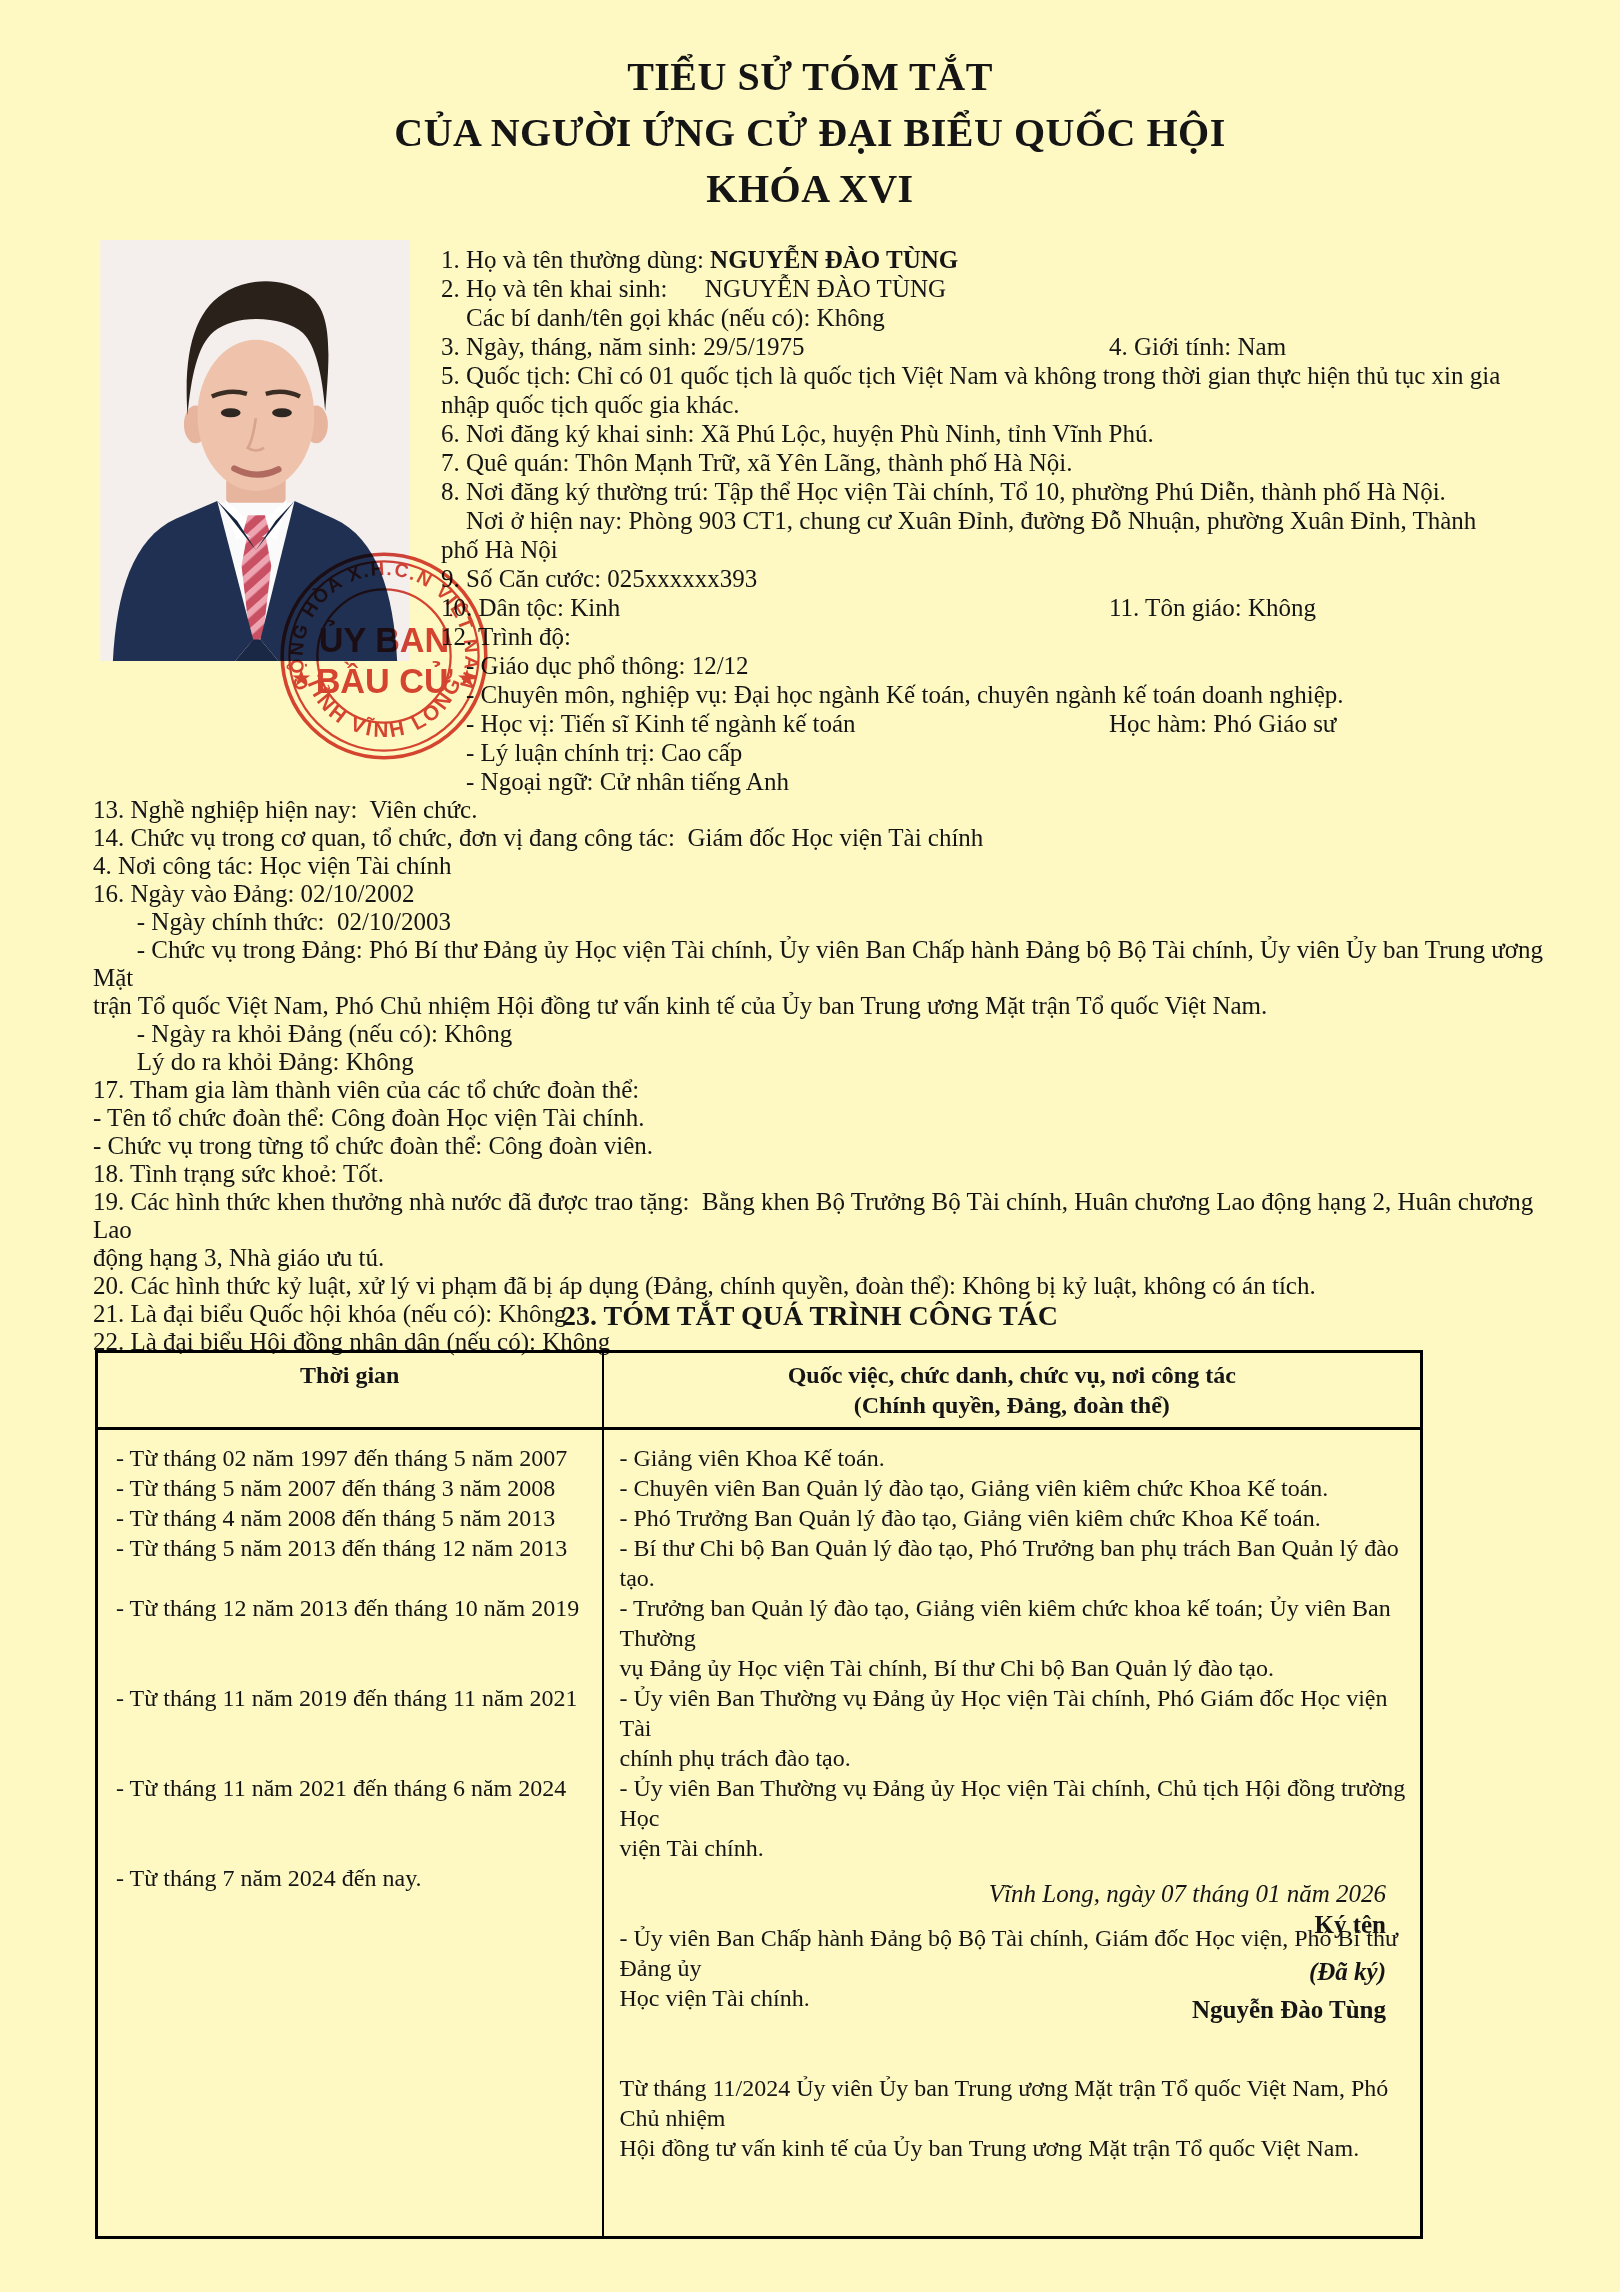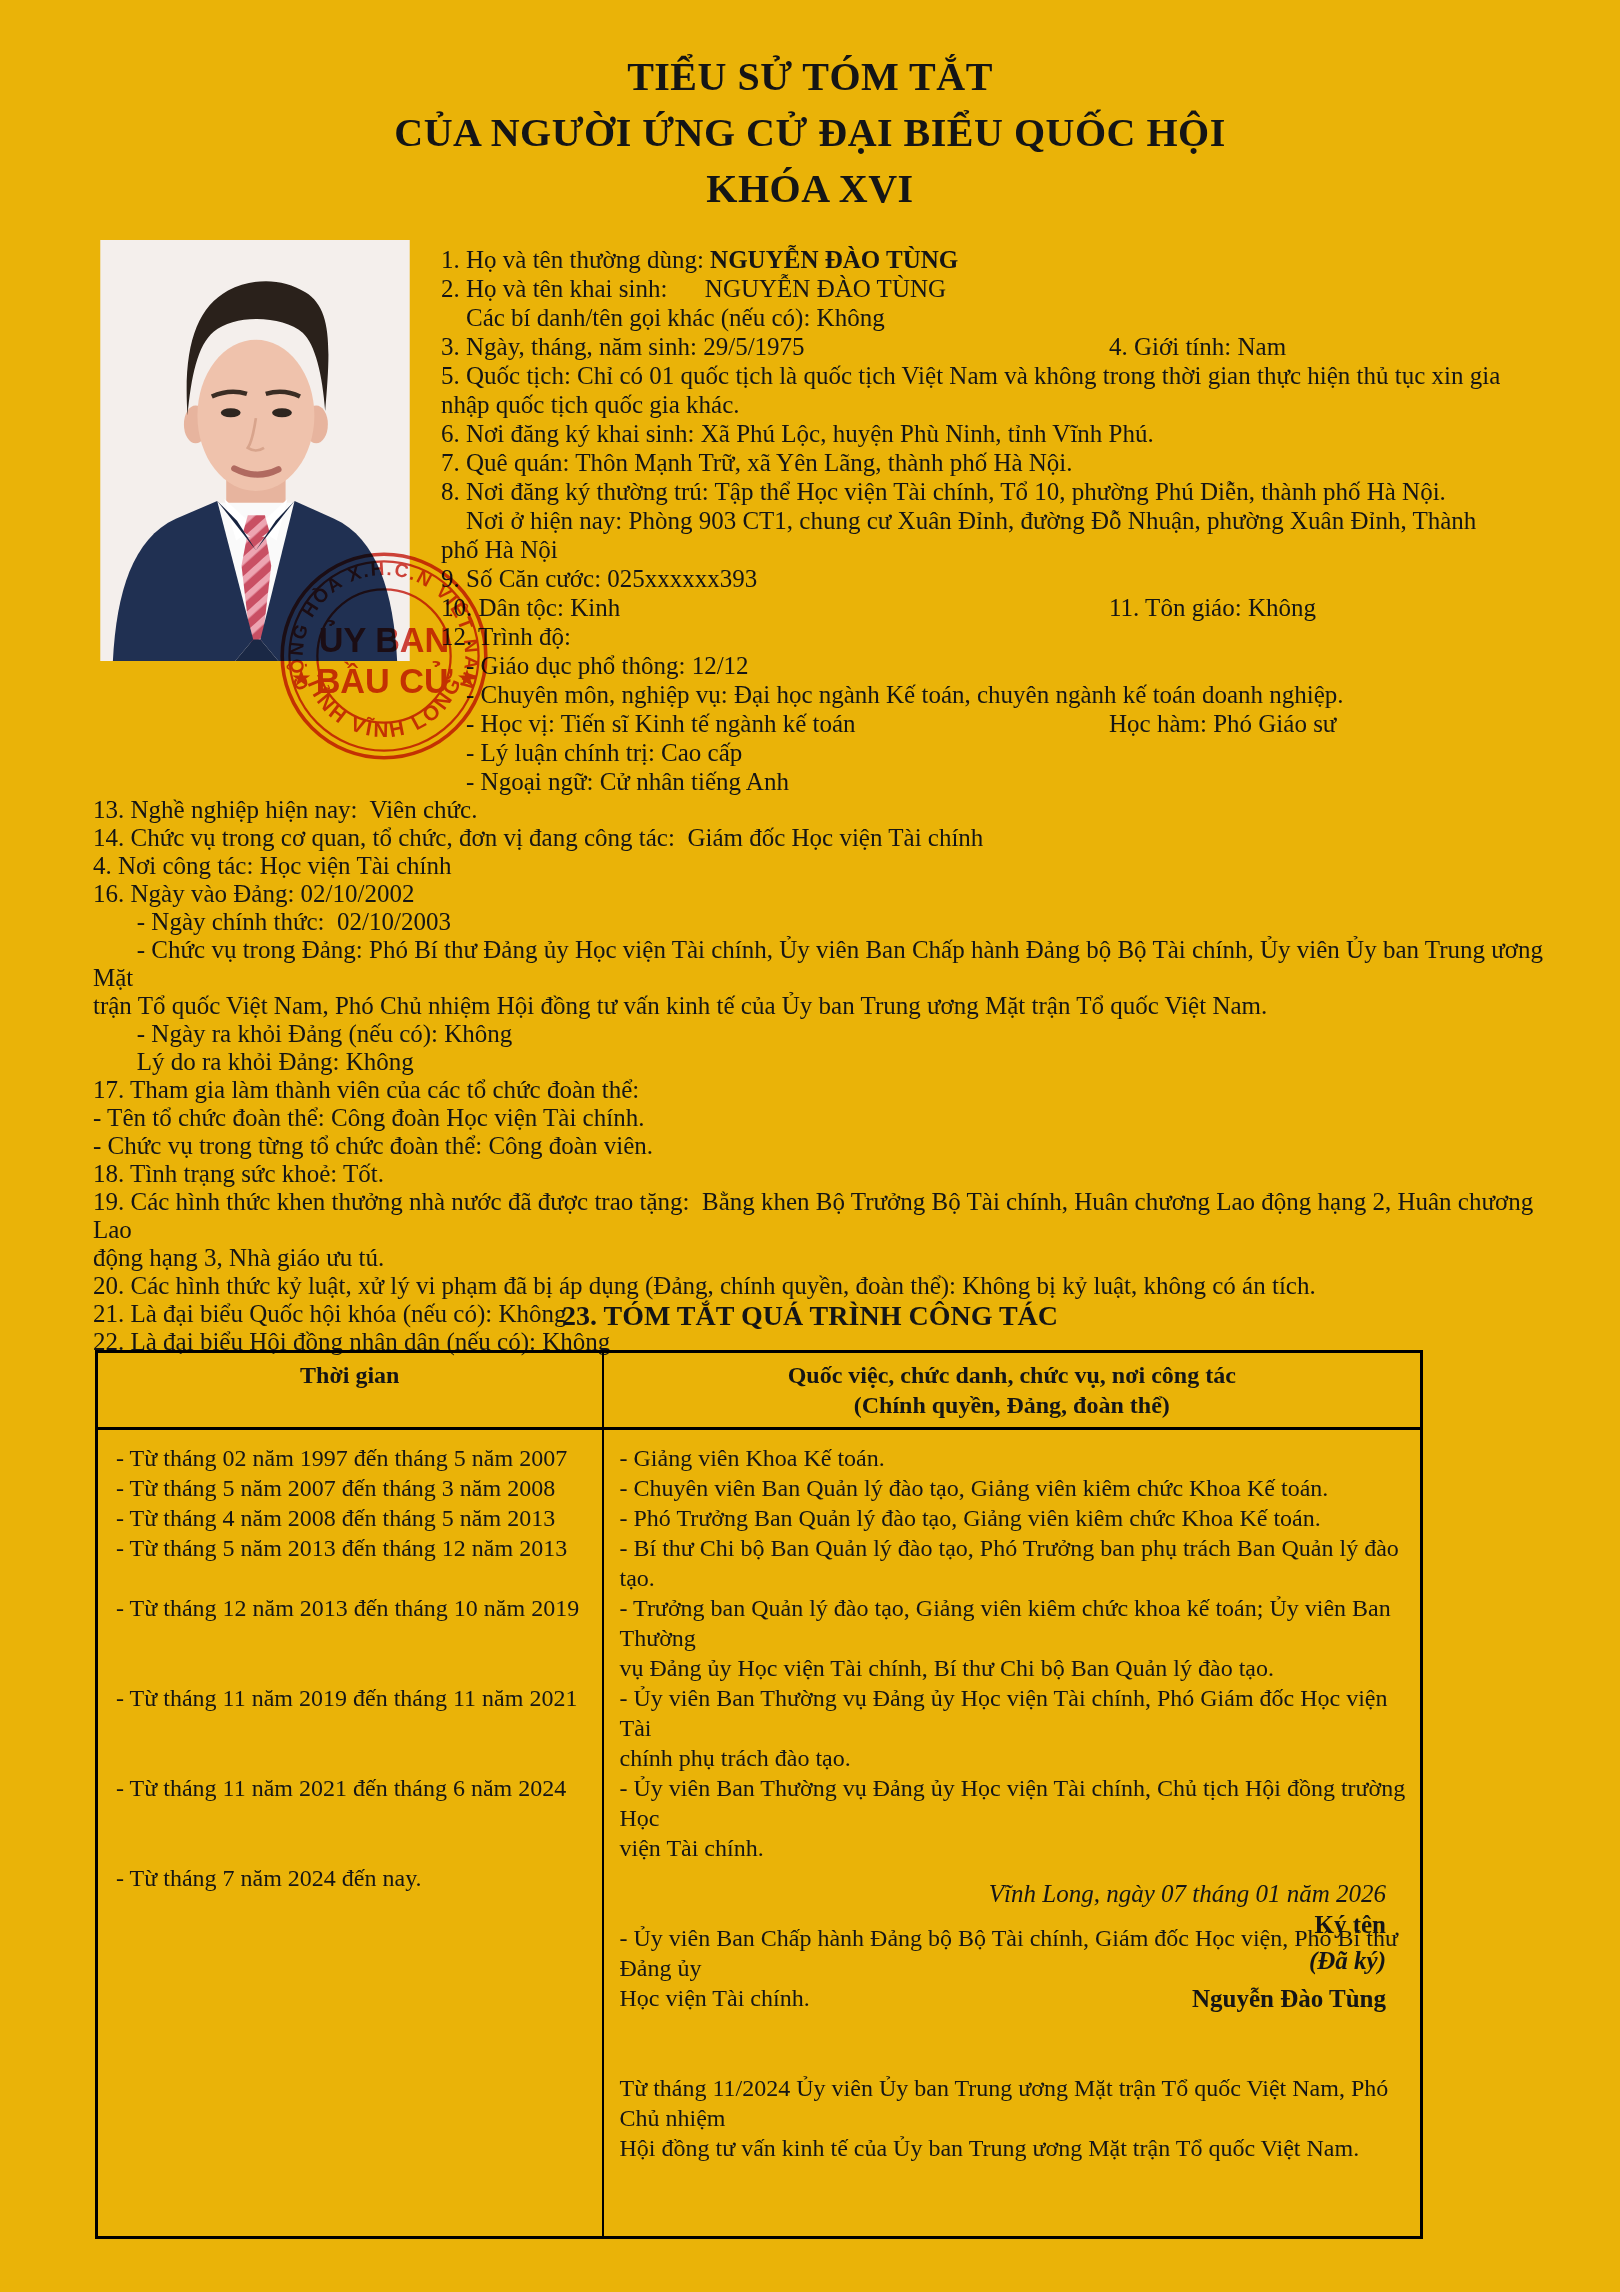--- a/index.html
+++ b/index.html
@@ -1,16 +1,16 @@
 <!DOCTYPE html>
 <html style="font-size:14.4px"><head>
 <meta charset="utf-8">
 <style>
   html,body{margin:0;padding:0;background:#e9e9e9}
-  .page{position:relative;width:1620px;height:2293px;background:#eab308;
+  .page{position:relative;width:1620px;height:2293px;background:#fef9c3;
         font-family:"Liberation Serif","DejaVu Serif",serif;color:#151515;overflow:hidden}
   .title{position:absolute;top:49px;left:0;width:100%;text-align:center;
          font-weight:700;font-size:40px;line-height:56px;letter-spacing:0.5px}
   .photo{position:absolute;left:100px;top:240px;width:310px;height:421px}
   .col{position:absolute;left:441px;top:245px;width:1131px;font-size:25px;line-height:29px}
   .ln{white-space:pre-wrap}
   .duo{position:relative;white-space:pre-wrap}
   .duo .right{position:absolute;left:668px;top:0;white-space:pre}
   .b{font-weight:700}
   .full{position:absolute;left:93px;top:796px;width:1480px;font-size:25px;line-height:28px}
@@ -21,21 +21,21 @@
           padding:7.2px 0;line-height:30px;border-bottom:3.6px solid #000}
   .tbl td{vertical-align:top;line-height:30px;padding:0 9px 0 16px;white-space:pre-wrap}
   .tbl .c1{border-right:2.7px solid #000}
   .tbl td.c1{white-space:pre;padding-left:18px}
   .tbl tr.first td{padding-top:12.6px}
   .tbl tr.last td{padding-bottom:13px}
   .footer{position:absolute;left:666px;top:1878px;width:720px;text-align:right;
           font-size:25px;line-height:31px}
   .footer .date{font-style:italic}
   .footer .kyten{font-weight:700}
-  .footer .daky{font-weight:700;font-style:italic;margin-top:5px}
+  .footer .daky{font-weight:700;font-style:italic;margin-top:16px}
   .footer .name{font-weight:700;margin-top:7.2px}
   .stamp{position:absolute;left:275px;top:547px;width:218px;height:218px;
          mix-blend-mode:multiply;opacity:.92}
   .stamp text{fill:#d2352b;font-family:"Liberation Sans","DejaVu Sans",sans-serif;font-weight:700}
 </style>
 </head>
 <body>
 
 <div class="page">
 

